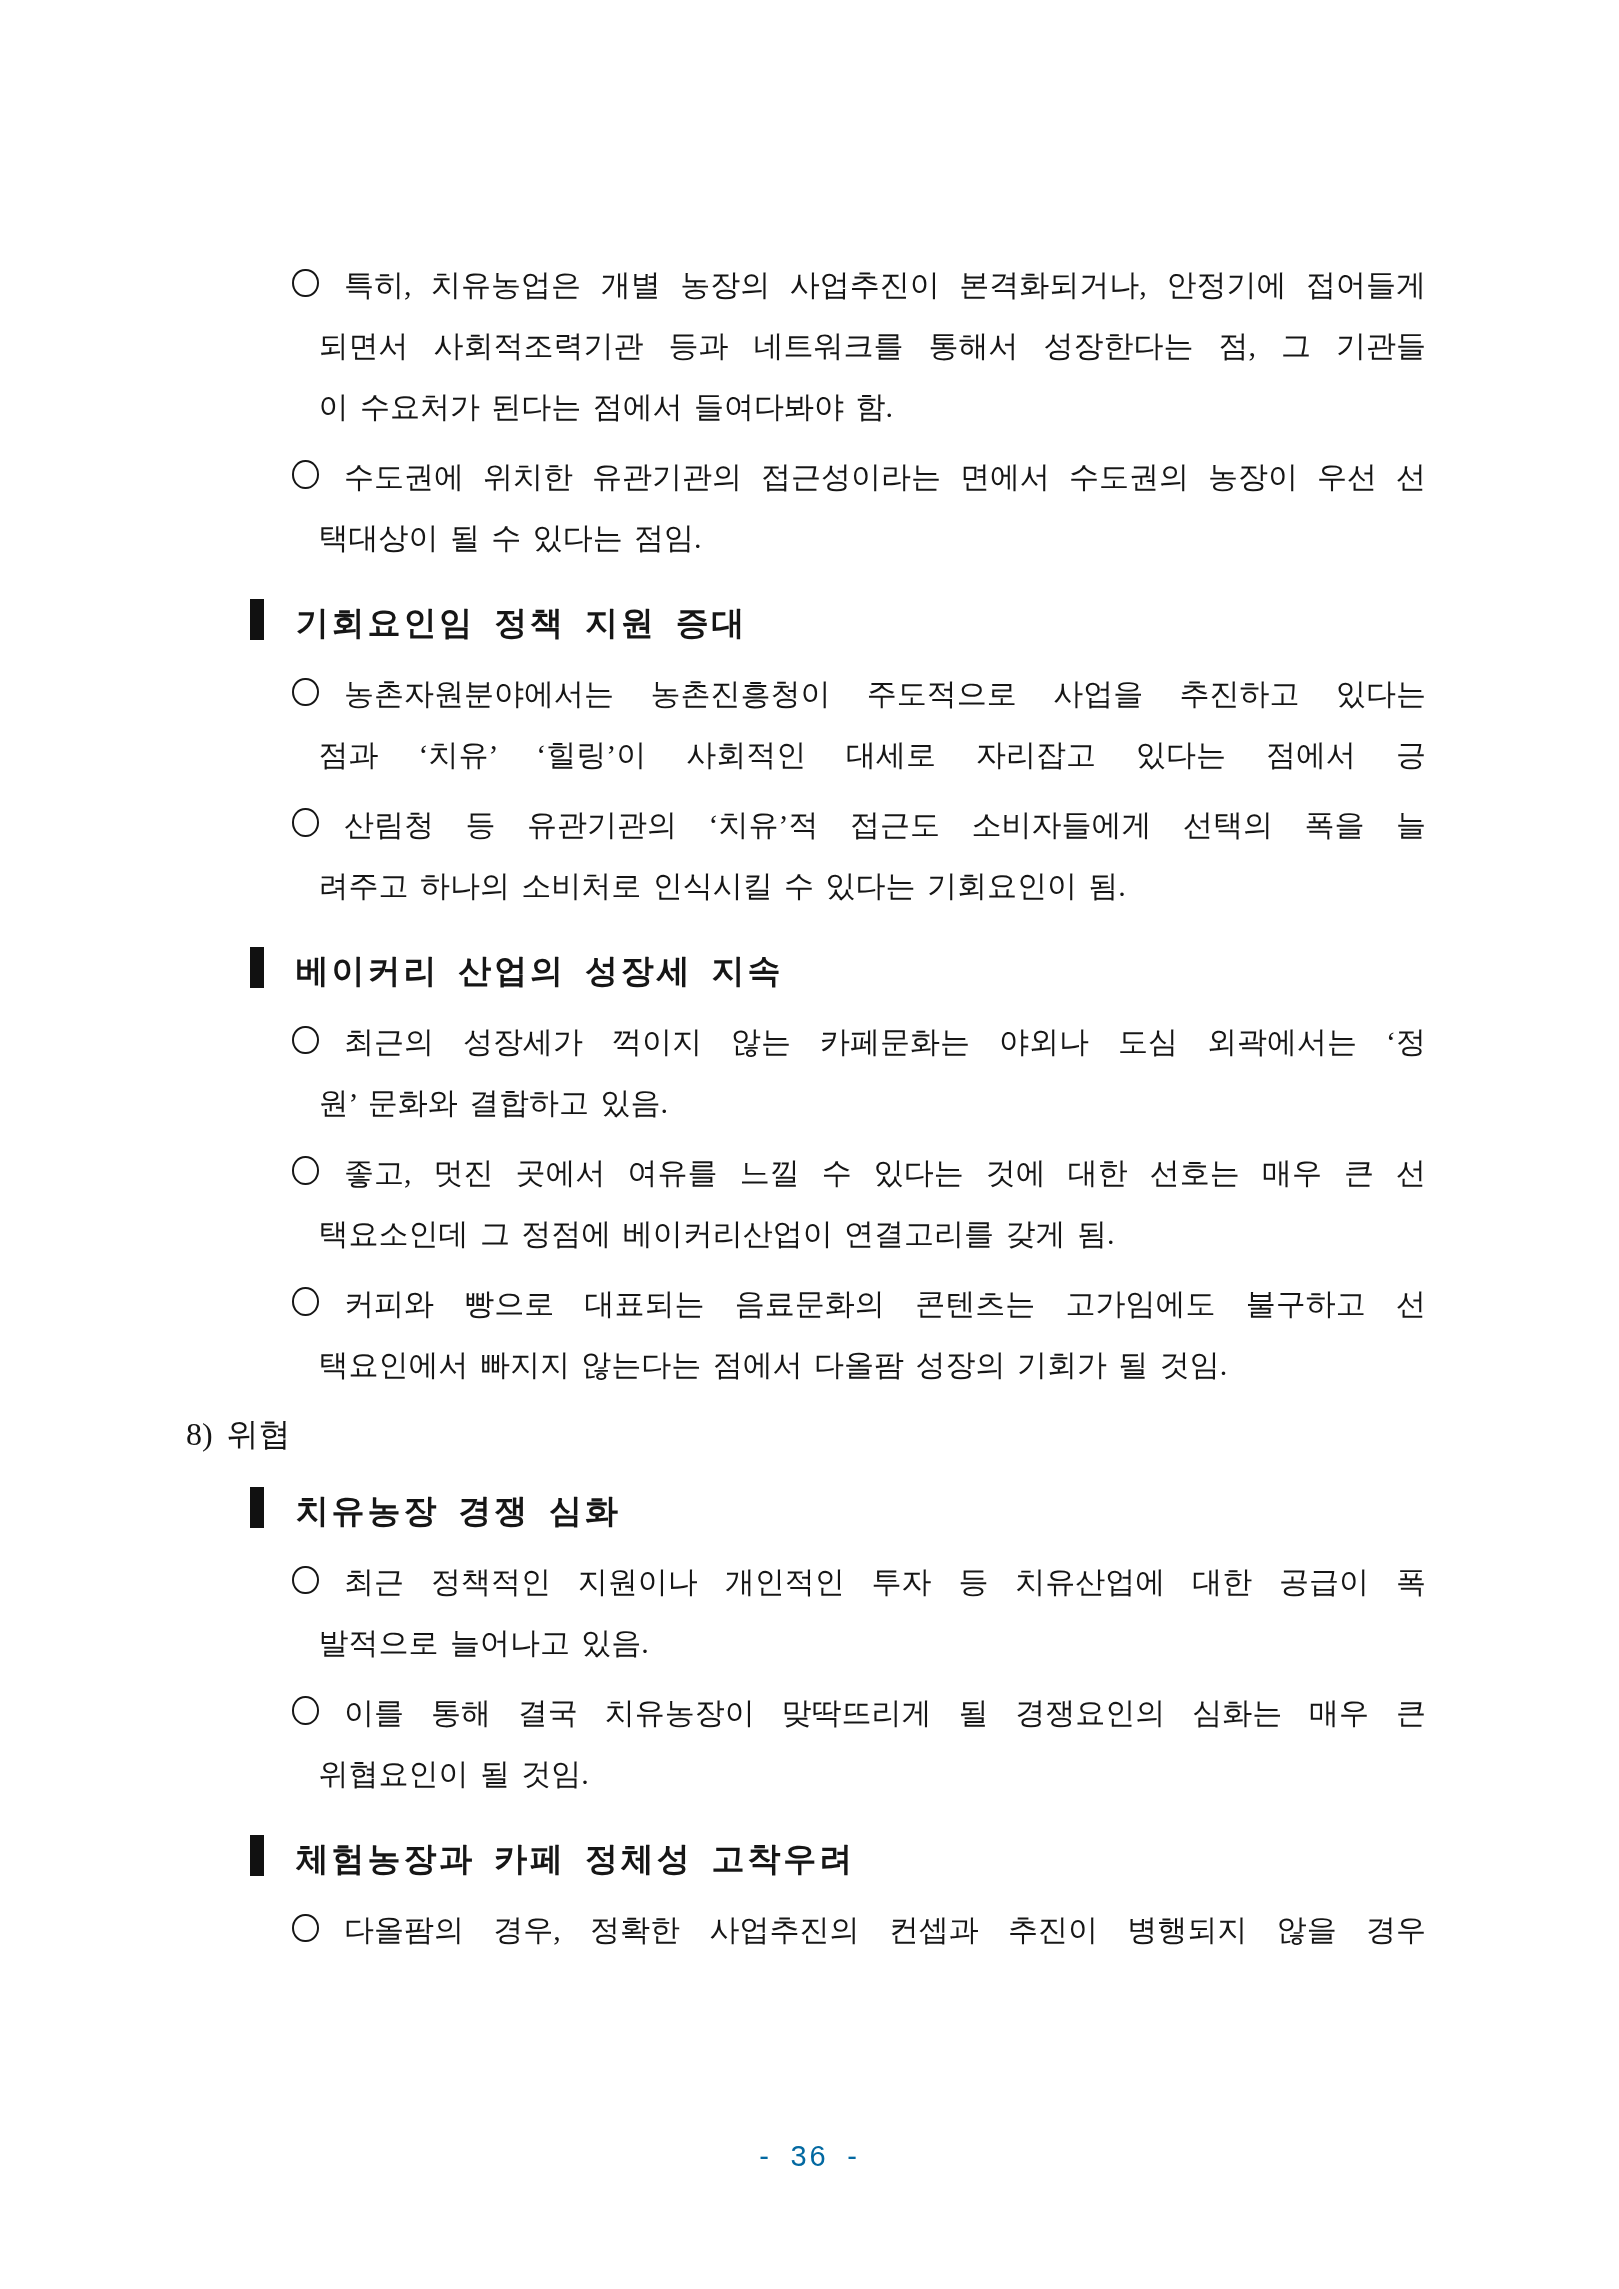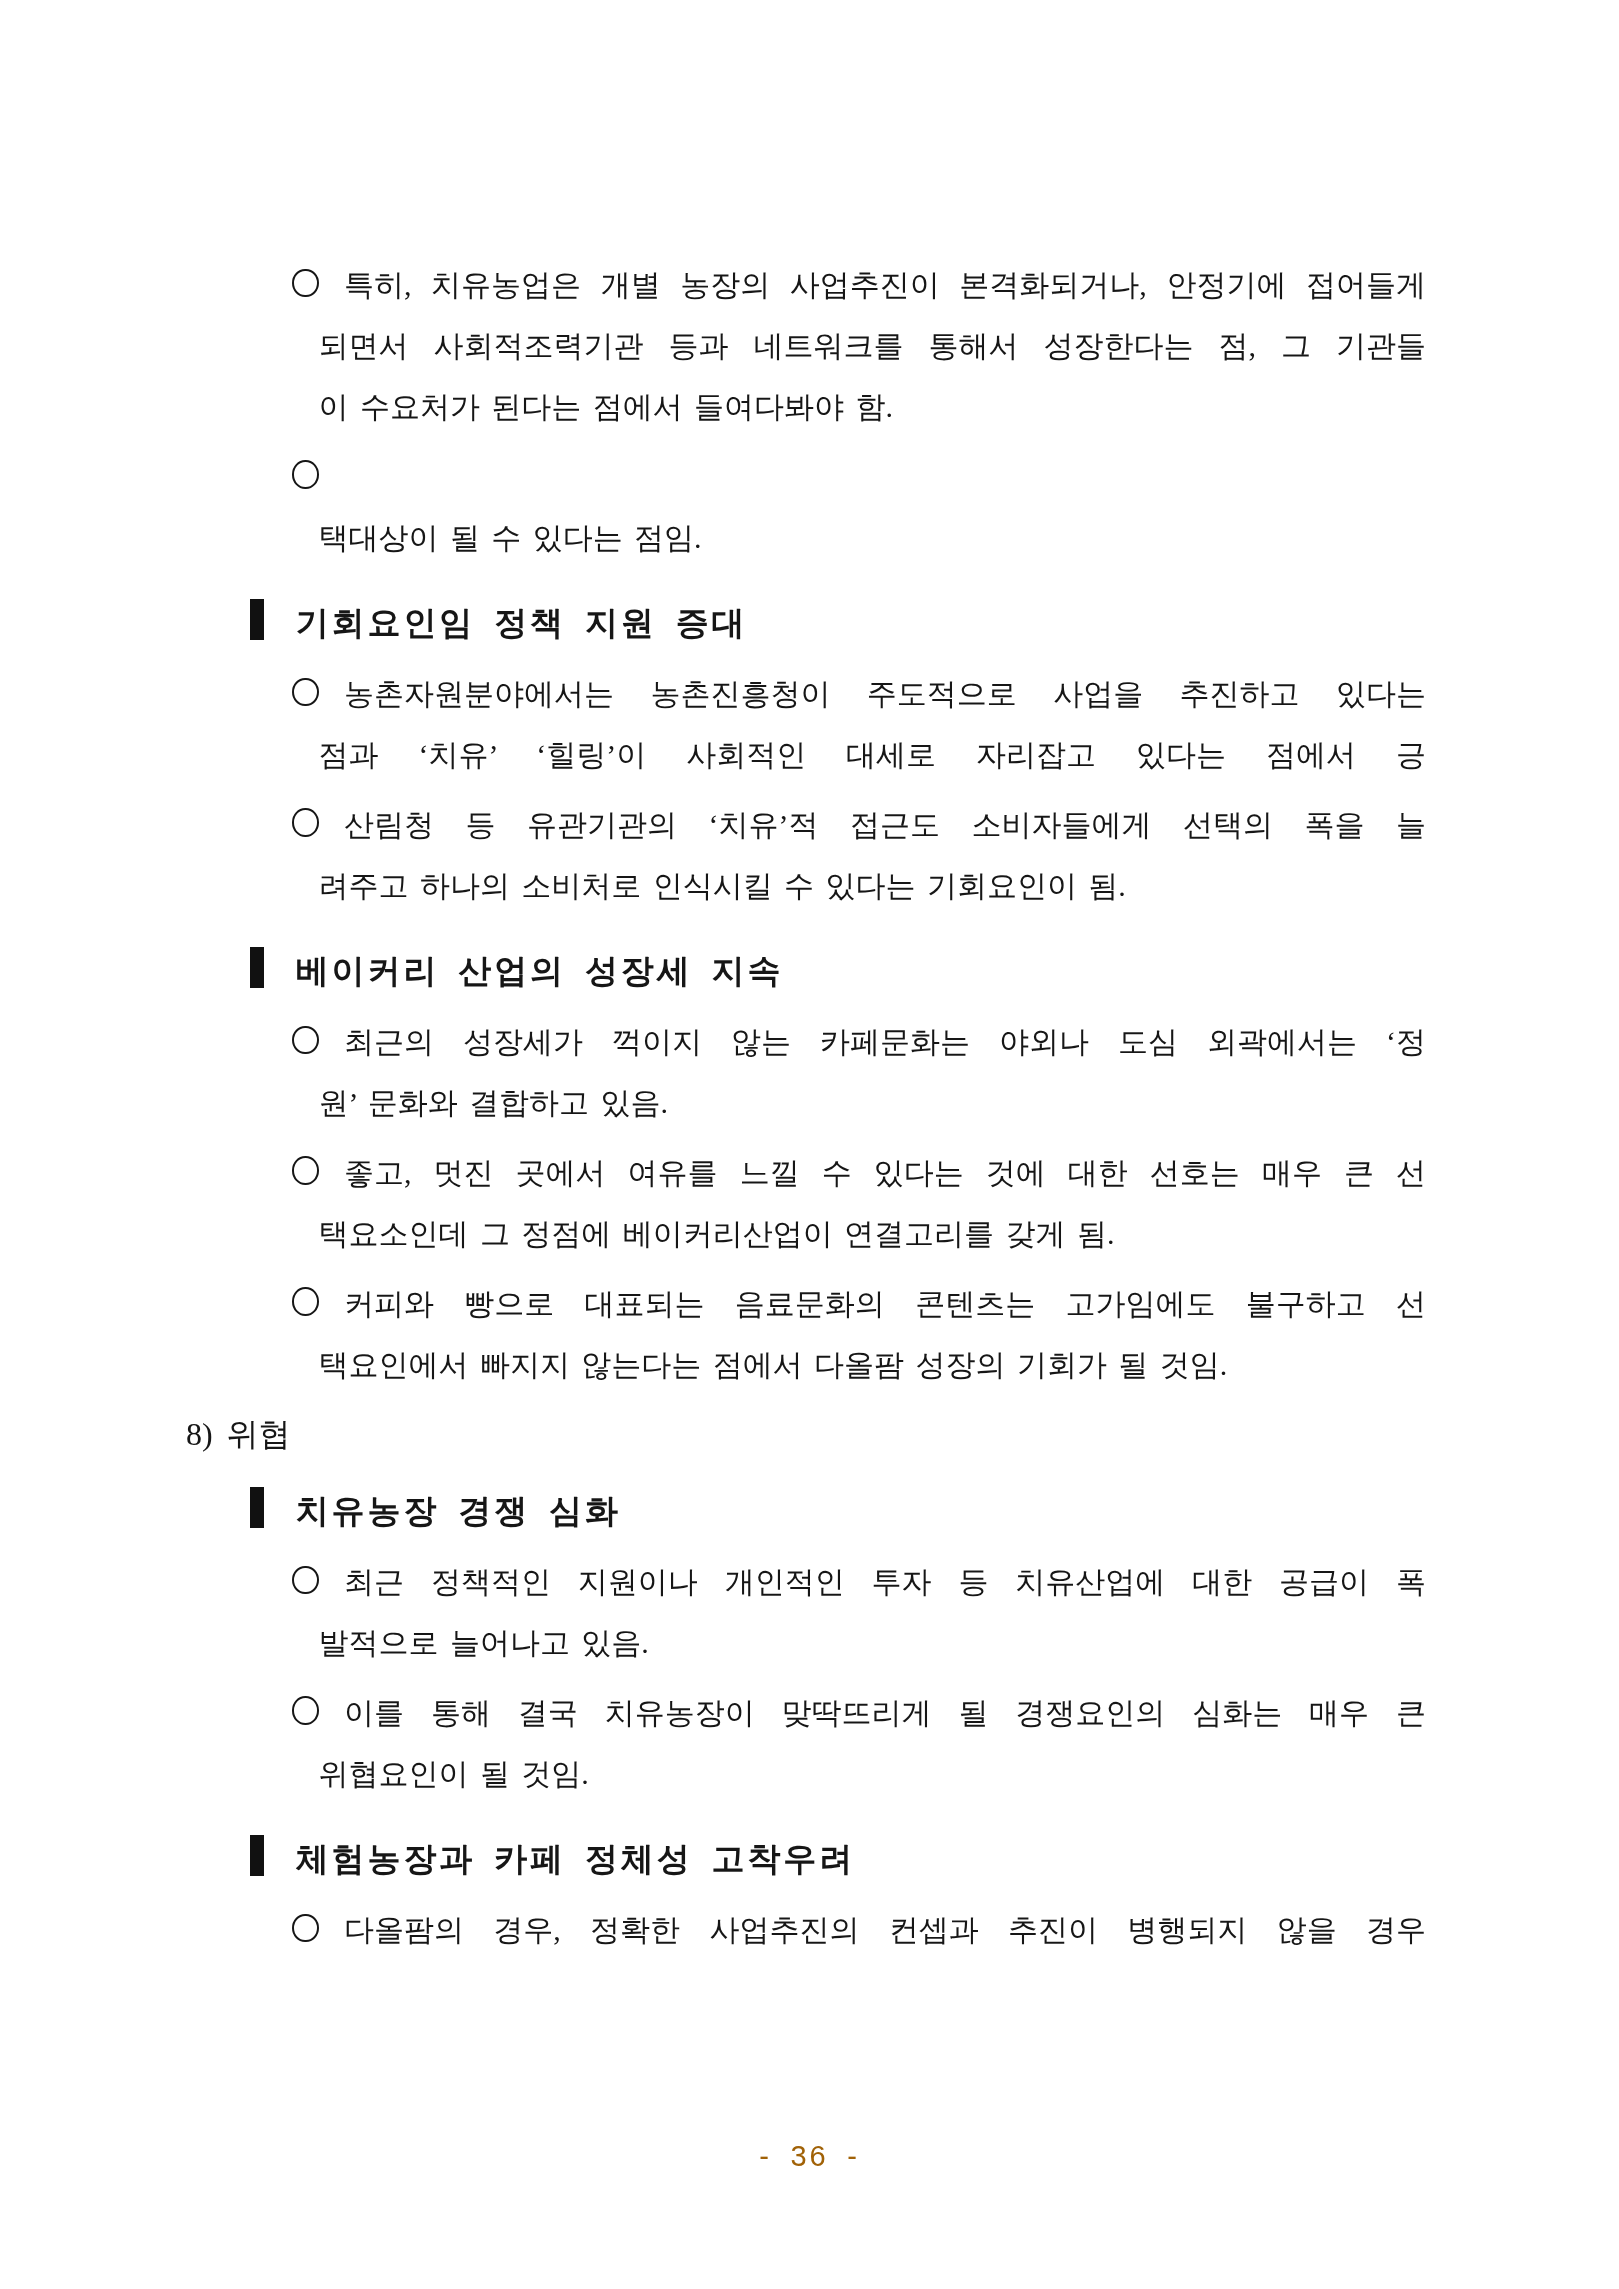--- a/index.html
+++ b/index.html
@@ -81,35 +81,35 @@
     position: absolute;
     left: 0;
     right: 0;
     top: 2126px;
     line-height: 61px;
     text-align: center;
     font-size: 29px;
     letter-spacing: 2.9px;
     word-spacing: 7.8px;
     font-family: "Liberation Sans", "DejaVu Sans", sans-serif;
-    color: #a16207;
+    color: #0369a1;
   }
 </style>
 </head>
 <body>
 
 <div class="page">
   <main class="doc">
       <div class="bullet">
         <div class="row first just"><span class="obullet"></span><span>특히, 치유농업은 개별 농장의 사업추진이 본격화되거나, 안정기에 접어들게</span></div>
         <div class="row cont just"><span>되면서 사회적조력기관 등과 네트워크를 통해서 성장한다는 점, 그 기관들</span></div>
         <div class="row cont"><span>이 수요처가 된다는 점에서 들여다봐야 함.</span></div>
       </div>
       <div class="bullet">
-        <div class="row first just"><span class="obullet"></span></div>
+        <div class="row first just"><span class="obullet"></span><span>수도권에 위치한 유관기관의 접근성이라는 면에서 수도권의 농장이 우선 선</span></div>
         <div class="row cont"><span>택대상이 될 수 있다는 점임.</span></div>
       </div>
       <div class="heading"><span class="hbar"></span><span>기회요인임 정책 지원 증대</span></div>
       <div class="bullet">
         <div class="row first just"><span class="obullet"></span><span>농촌자원분야에서는 농촌진흥청이 주도적으로 사업을 추진하고 있다는</span></div>
         <div class="row cont just"><span>점과 ‘치유’ ‘힐링’이 사회적인 대세로 자리잡고 있다는 점에서 긍</span></div>
       </div>
       <div class="bullet">
         <div class="row first just"><span class="obullet"></span><span>산림청 등 유관기관의 ‘치유’적 접근도 소비자들에게 선택의 폭을 늘</span></div>
         <div class="row cont"><span>려주고 하나의 소비처로 인식시킬 수 있다는 기회요인이 됨.</span></div>

